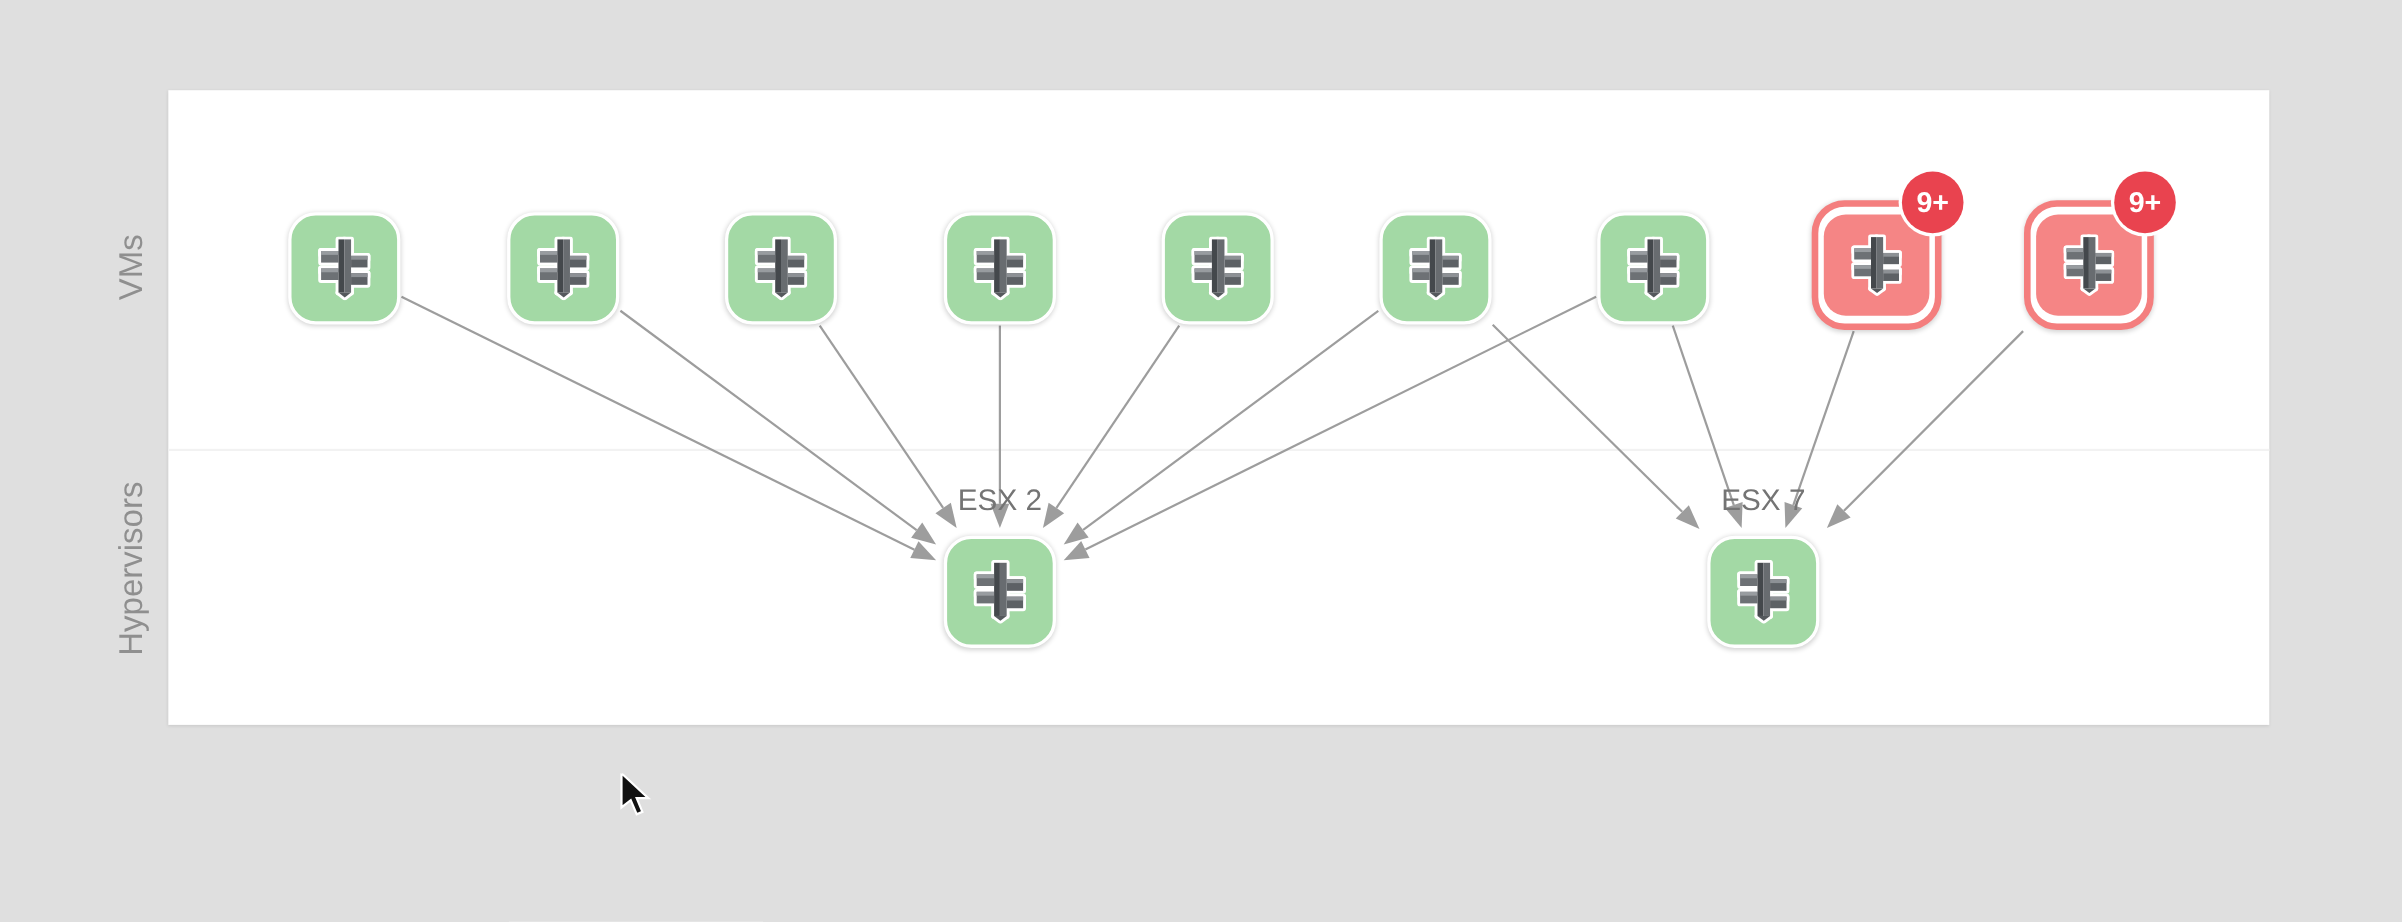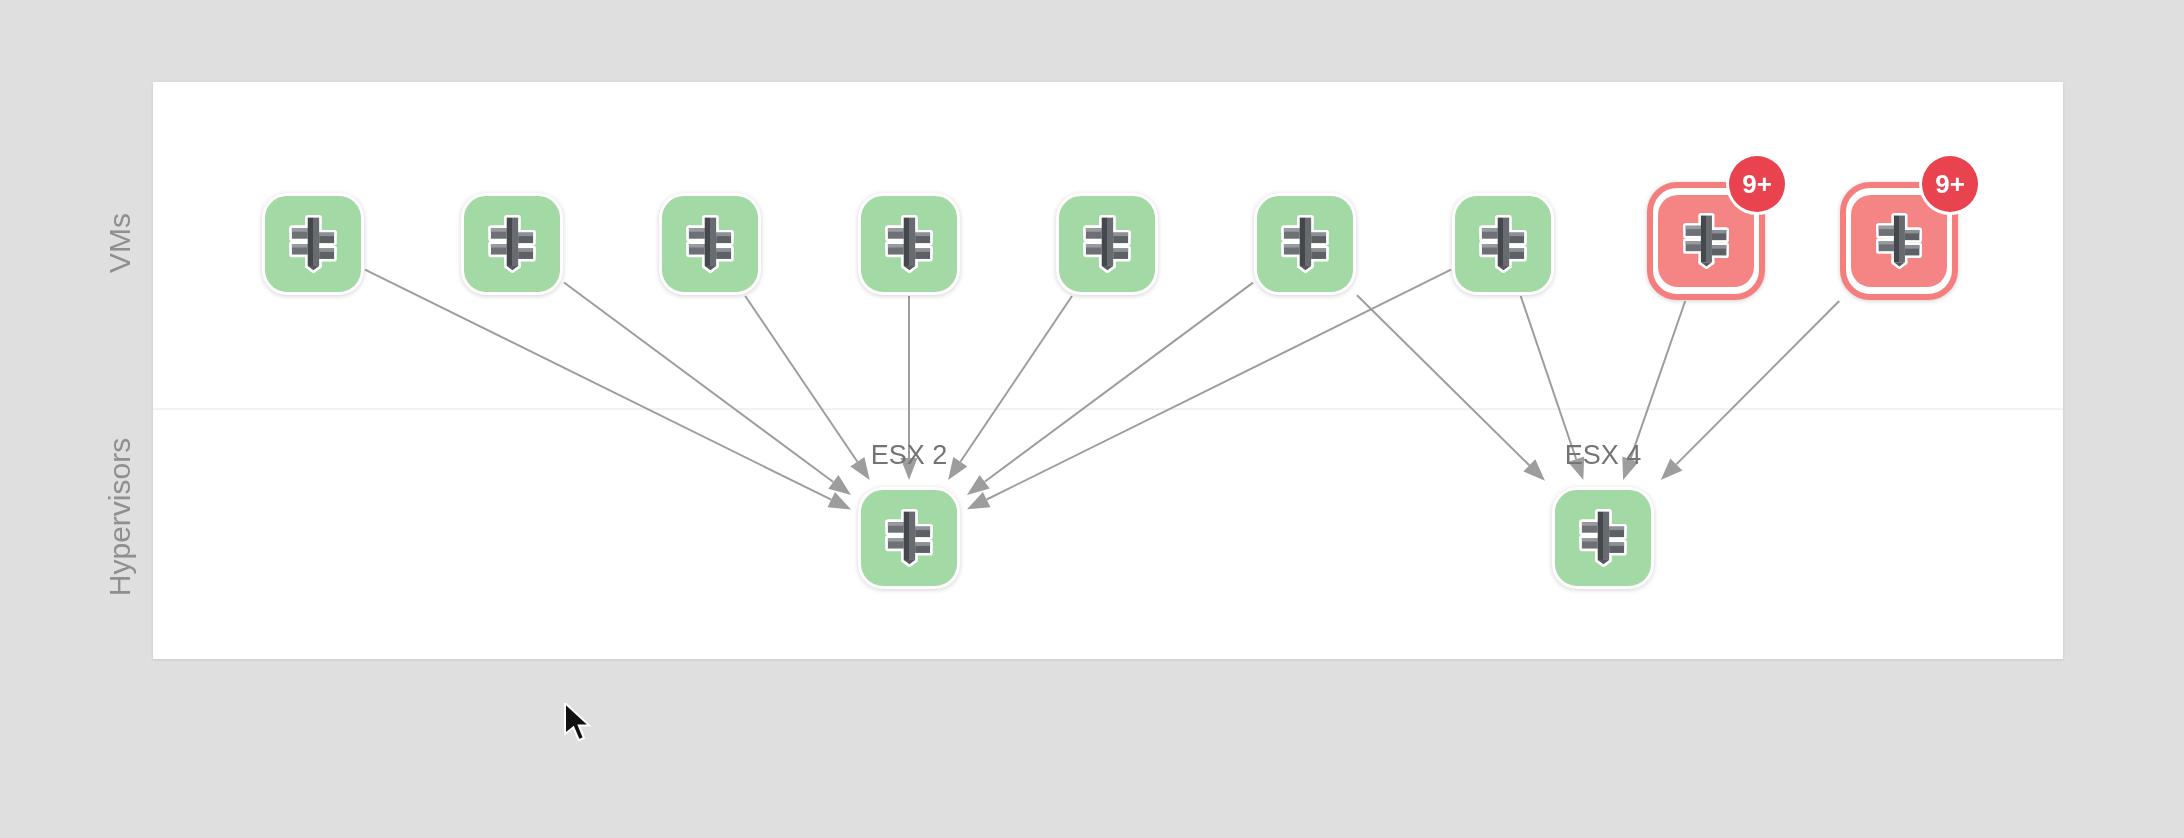--- a/index.html
+++ b/index.html
@@ -371,21 +371,21 @@
               <rect x="39" y="20" width="17" height="4" fill="#8d9195"></rect>
               <rect x="39" y="38" width="17" height="12" fill="#5d6165"></rect>
               <rect x="39" y="38" width="17" height="4" fill="#8d9195"></rect>
               <rect x="26" y="3" width="6" height="55" fill="#44484c"></rect>
               <rect x="32" y="3" width="7" height="55" fill="#686c70"></rect>
               <polygon points="26,58 39,58 32.5,63" fill="#55595d"></polygon>
             </svg>
           </div>
         </div>
         <div class="node">
-          <div class="node-label" style="left: 1450px; top: 358px;">ESX 4</div>
+          <div class="node-label" style="left: 1450px; top: 358px;">ESX 7</div>
           <div class="node-box" style="left: 1399px; top: 405px; width: 102px; height: 102px; background: rgb(163, 217, 165);">
             <svg width="58" height="58" viewBox="0 0 64 66">
               <rect x="8" y="15" width="18" height="12" fill="#fff" stroke="#fff" stroke-width="6" stroke-linejoin="round"></rect>
               <rect x="8" y="15" width="18" height="4" fill="#fff" stroke="#fff" stroke-width="6" stroke-linejoin="round"></rect>
               <rect x="8" y="33" width="18" height="12" fill="#fff" stroke="#fff" stroke-width="6" stroke-linejoin="round"></rect>
               <rect x="8" y="33" width="18" height="4" fill="#fff" stroke="#fff" stroke-width="6" stroke-linejoin="round"></rect>
               <rect x="39" y="20" width="17" height="12" fill="#fff" stroke="#fff" stroke-width="6" stroke-linejoin="round"></rect>
               <rect x="39" y="20" width="17" height="4" fill="#fff" stroke="#fff" stroke-width="6" stroke-linejoin="round"></rect>
               <rect x="39" y="38" width="17" height="12" fill="#fff" stroke="#fff" stroke-width="6" stroke-linejoin="round"></rect>
               <rect x="39" y="38" width="17" height="4" fill="#fff" stroke="#fff" stroke-width="6" stroke-linejoin="round"></rect>

